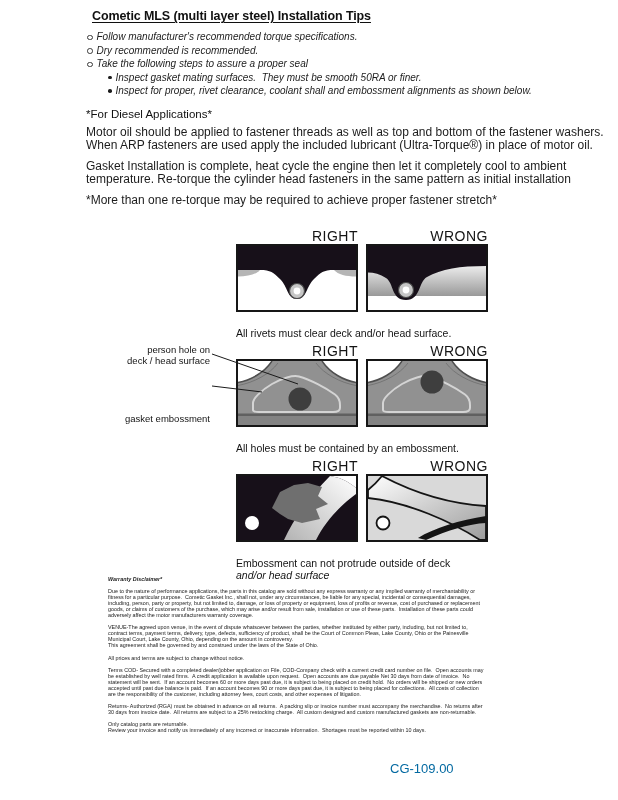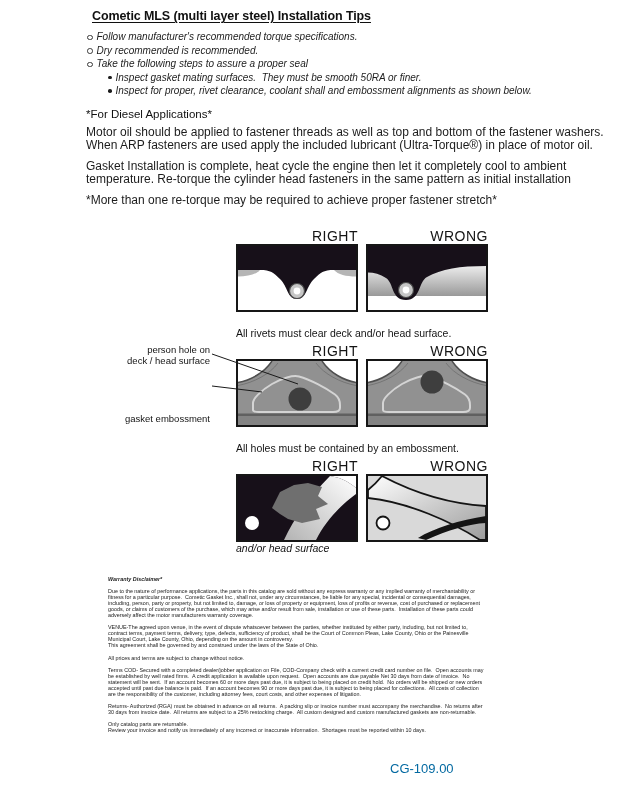--- a/index.html
+++ b/index.html
@@ -188,20 +188,21 @@
               <stop offset="0" stop-color="#ffffff"></stop>
                 <stop offset="1" stop-color="#9c9c9c"></stop>
             </linearGradient>
           </defs>
           <rect width="118" height="64" fill="#d9d9d9"></rect>
           <path d="M14,0 C48,18 84,28 118,30 V64 H112 C84,46 40,26 0,22 V14 C5,10 10,5 14,0 Z" fill="url(#g3w)" stroke="#141414" stroke-width="1.8"></path>
           <path d="M118,40 C92,44 66,52 50,62 L58,64 C80,54 100,48 118,47 Z" fill="#141414"></path>
           <circle cx="15" cy="47" r="6.5" fill="#fff" stroke="#141414" stroke-width="1.8"></circle>
         </svg>
       </div>
+      <div class="fig-caption">Embossment can not protrude outside of deck</div>
       <div class="fig-caption" style="margin-top:0;font-style:italic;">and/or head surface</div>
     </div>
   </div>
 
   <div class="callout callout-coolant">
     <div>person hole on</div>
     <div>deck / head surface</div>
   </div>
   <div class="callout callout-embossment">
     <div>gasket embossment</div>

